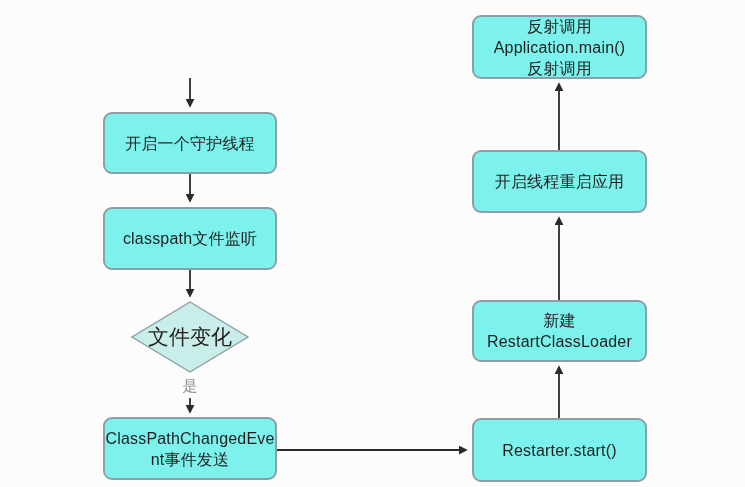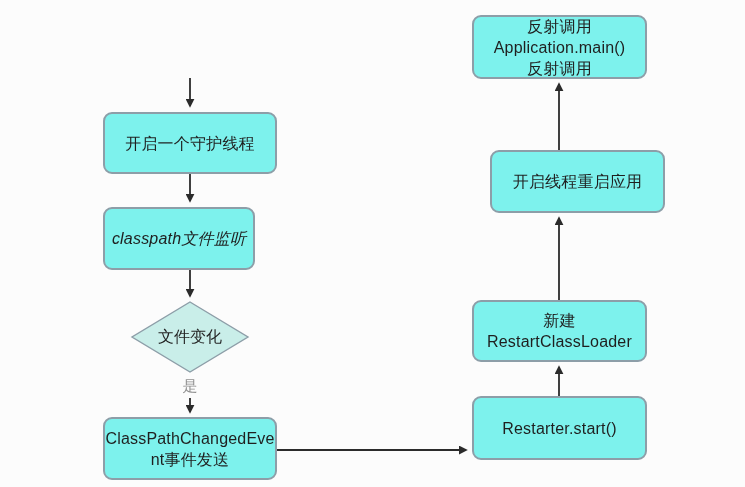--- a/index.html
+++ b/index.html
@@ -39,21 +39,21 @@
     line-height: 21px;
     letter-spacing: 0.2px;
   }
   .decision-text {
     position: absolute;
     display: flex;
     align-items: center;
     justify-content: center;
     text-align: center;
     color: var(--text, #1f1f1f);
-    font-size: 16px;
+    font-size: 21px;
   }
   .edge-label {
     position: absolute;
     display: flex;
     align-items: center;
     justify-content: center;
     color: var(--muted-label, #8f8f8f);
     font-size: 15px;
   }
   .arrow-line {
@@ -94,21 +94,21 @@
     <line class="arrow-line" x1="559" y1="150" x2="559" y2="84" marker-end="url(#arrowhead)"></line>
 
     <polygon class="diamond-shape" points="190,302 248,337 190,372 132,337"></polygon>
   </svg>
 
 
   <div class="flow-node" style="left:103px; top:112px; width:174px; height:62px;">
     <span>开启一个守护线程</span>
   </div>
 
-  <div class="flow-node" style="left:103px; top:207px; width:152px; height:63px;font-style:italic;">
+  <div class="flow-node" style="left:103px; top:207px; width:174px; height:63px;">
     <span>classpath文件监听</span>
   </div>
 
   <div class="decision-text" style="left:132px; top:322px; width:116px; height:30px;">
     <span>文件变化</span>
   </div>
 
   <div class="edge-label" style="left:170px; top:377px; width:40px; height:18px;">
     <span>是</span>
   </div>
@@ -117,26 +117,26 @@
     <span>ClassPathChangedEve</span>
     <span>nt事件发送</span>
   </div>
 
   <div class="flow-node" style="left:472px; top:15px; width:175px; height:64px;">
     <span>反射调用</span>
     <span>Application.main()</span>
     <span>反射调用</span>
   </div>
 
-  <div class="flow-node" style="left:490px; top:150px; width:175px; height:63px;">
+  <div class="flow-node" style="left:472px; top:150px; width:175px; height:63px;">
     <span>开启线程重启应用</span>
   </div>
 
   <div class="flow-node" style="left:472px; top:300px; width:175px; height:62px;">
     <span>新建</span>
     <span>RestartClassLoader</span>
   </div>
 
-  <div class="flow-node" style="left:472px; top:396px; width:175px; height:64px;">
+  <div class="flow-node" style="left:472px; top:418px; width:175px; height:64px;">
     <span>Restarter.start()</span>
   </div>
 
 </div>
 
 </body></html>

